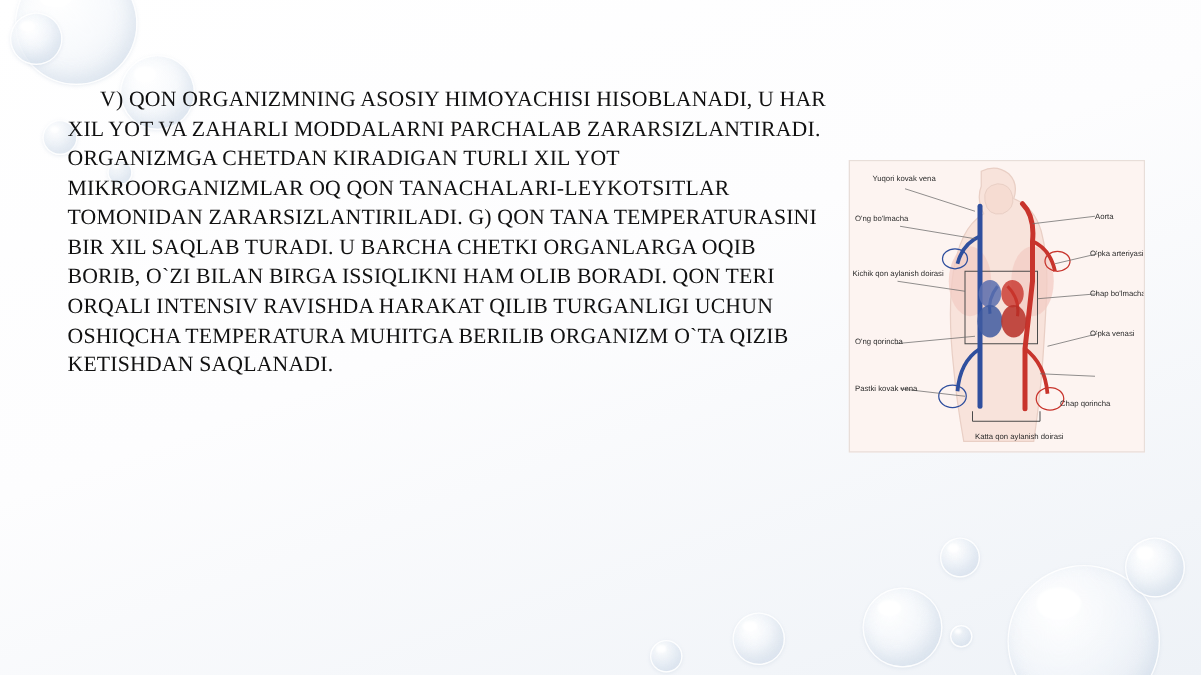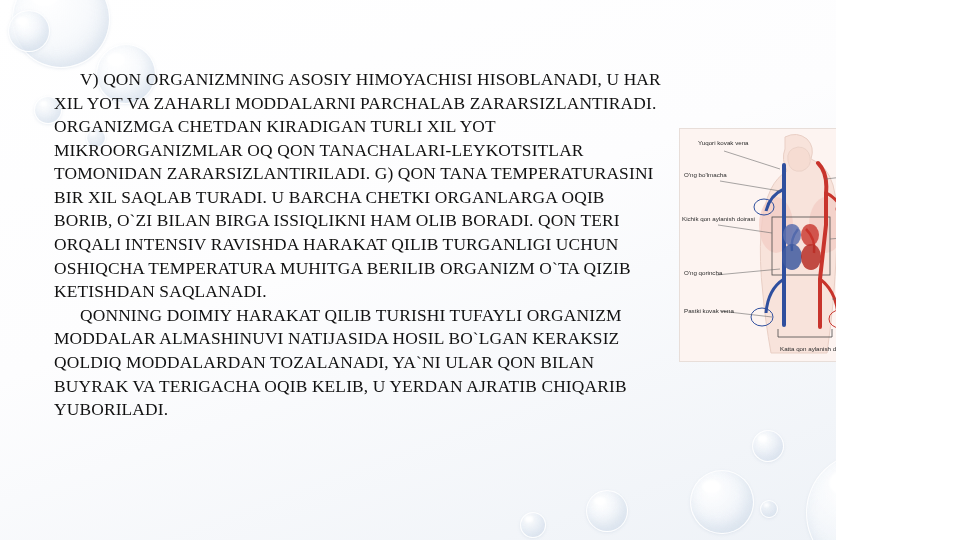--- a/index.html
+++ b/index.html
@@ -9,21 +9,21 @@
   body {
     width: 961px;
     height: 540px;
     overflow: hidden;
     background: #ffffff;
     font-family: "Liberation Serif", serif;
   }
 
   .slide {
     position: relative;
-    width: 836px;
+    width: 961px;
     height: 540px;
     background: linear-gradient(160deg, #ffffff 0%, #fdfdfe 45%, #eef2f7 100%);
     overflow: hidden;
   }
 
   
   .bubble {
     position: absolute;
     border-radius: 50%;
     background: radial-gradient(circle at 34% 30%, rgba(255,255,255,0.95) 0%, rgba(244,247,251,0.65) 45%, rgba(226,233,242,0.55) 75%, rgba(212,222,235,0.45) 100%);
@@ -103,21 +103,20 @@
   <div class="bubble b6"></div>
   <div class="bubble b7"></div>
   <div class="bubble b8"></div>
   <div class="bubble b9"></div>
   <div class="bubble b10"></div>
   <div class="bubble b11"></div>
   <div class="bubble b12"></div>
 
   <div class="content-text">
     <p class="para-indent">V) QON ORGANIZMNING ASOSIY HIMOYACHISI HISOBLANADI, U HAR XIL YOT VA ZAHARLI MODDALARNI PARCHALAB ZARARSIZLANTIRADI. ORGANIZMGA CHETDAN KIRADIGAN TURLI XIL YOT MIKROORGANIZMLAR OQ QON TANACHALARI-LEYKOTSITLAR TOMONIDAN ZARARSIZLANTIRILADI.  G) QON TANA TEMPERATURASINI BIR XIL SAQLAB TURADI. U BARCHA CHETKI ORGANLARGA OQIB BORIB, O`ZI BILAN BIRGA ISSIQLIKNI HAM OLIB BORADI. QON TERI ORQALI INTENSIV RAVISHDA HARAKAT QILIB TURGANLIGI UCHUN OSHIQCHA TEMPERATURA MUHITGA BERILIB ORGANIZM O`TA QIZIB KETISHDAN SAQLANADI.</p>
-    <p class="para-indent">QONNING DOIMIY HARAKAT QILIB TURISHI TUFAYLI ORGANIZM MODDALAR ALMASHINUVI NATIJASIDA HOSIL BO`LGAN KERAKSIZ QOLDIQ MODDALARDAN TOZALANADI, YA`NI ULAR QON BILAN BUYRAK VA TERIGACHA OQIB KELIB, U YERDAN AJRATIB CHIQARIB YUBORILADI.</p>
   </div>
 
   <div class="figure">
     <svg width="235" height="232" viewBox="0 0 235 232" xmlns="http://www.w3.org/2000/svg">
       <rect x="0" y="0" width="235" height="232" fill="#fdf4f1"></rect>
 
       <path d="M105 8 q12 -6 22 2 q8 8 4 20 q16 6 22 26 q6 22 4 56 q-2 40 -4 62 q-2 22 -6 50 l-56 0 q-6 -34 -8 -58 q-4 -36 -2 -62 q2 -28 10 -44 q6 -12 16 -18 q-6 -12 -2 -22 z" fill="#f8e3db" stroke="#e9cfc5" stroke-width="1"></path>
       <path d="M118 18 q10 0 12 10 q2 10 -8 14 q-12 2 -14 -10 q-2 -12 10 -14 z" fill="#f6dcd2" stroke="#e9cfc5" stroke-width="0.8"></path>
 
       <ellipse cx="96" cy="96" rx="17" ry="28" fill="#f3ccc4" opacity="0.75"></ellipse>

